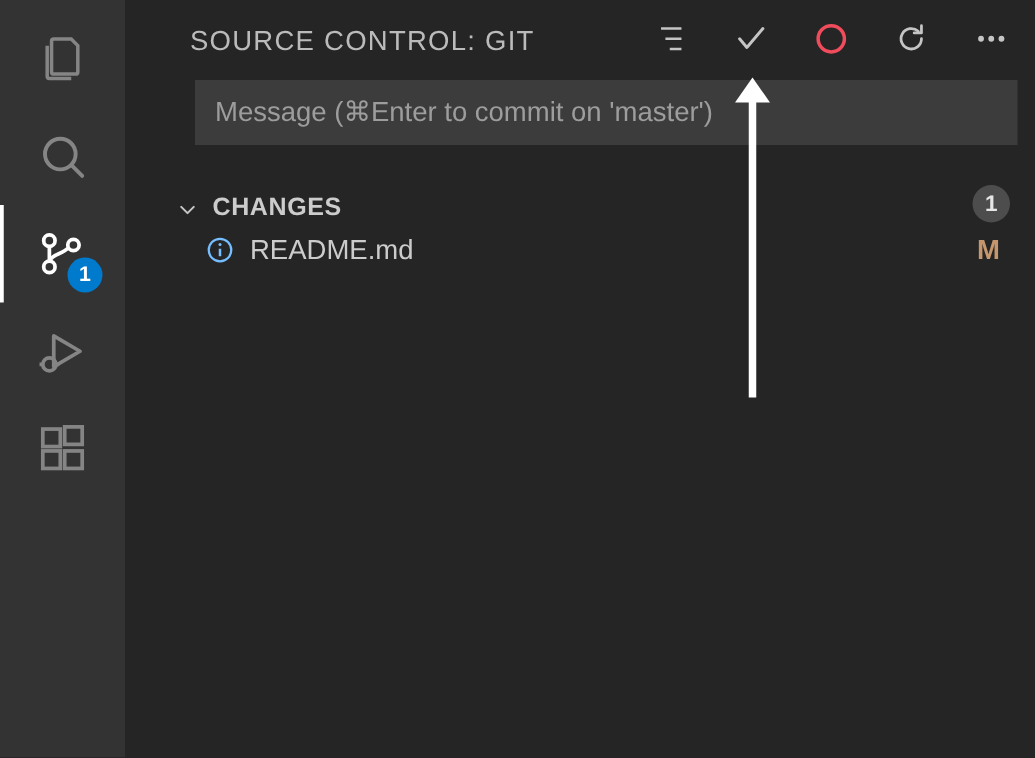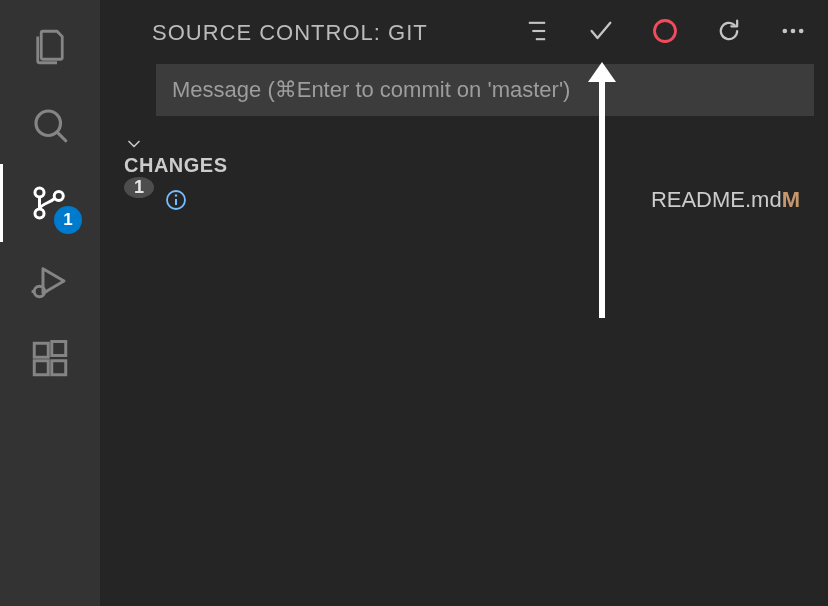--- a/index.html
+++ b/index.html
@@ -97,24 +97,23 @@
       border: none;
       outline: none;
       width: 100%;
       color: #cccccc;
       font-size: 22px;
     }
     .commit-input::placeholder { color: #9d9d9d; }
 
     .section-hdr {
       display: flex;
-      align-items: flex-start;
-      padding: 0 20px 0 24px;
+      align-items: flex-end;
+      padding: 0 20px 0 40px;
       height: 44px;
-      flex-direction: column;
     }
     .chevron { margin-right: 10px; display:flex; align-items:center; }
     .section-label {
       flex: 1;
       color: #cccccc;
       font-size: 20px;
       font-weight: 700;
       letter-spacing: 0.5px;
     }
     .count-badge {
@@ -125,21 +124,20 @@
       font-size: 18px;
       font-weight: 600;
       display: flex; align-items: center; justify-content: center;
     }
 
     .file-row {
       display: flex;
       align-items: center;
       height: 44px;
       padding: 0 28px 0 64px;
-      text-align: right;
     }
     .file-info-icon { margin-right: 12px; display:flex; align-items:center; }
     .file-name {
       flex: 1;
       color: #cccccc;
       font-size: 22px;
     }
     .file-status {
       color: #c6966c;
       font-size: 22px;

